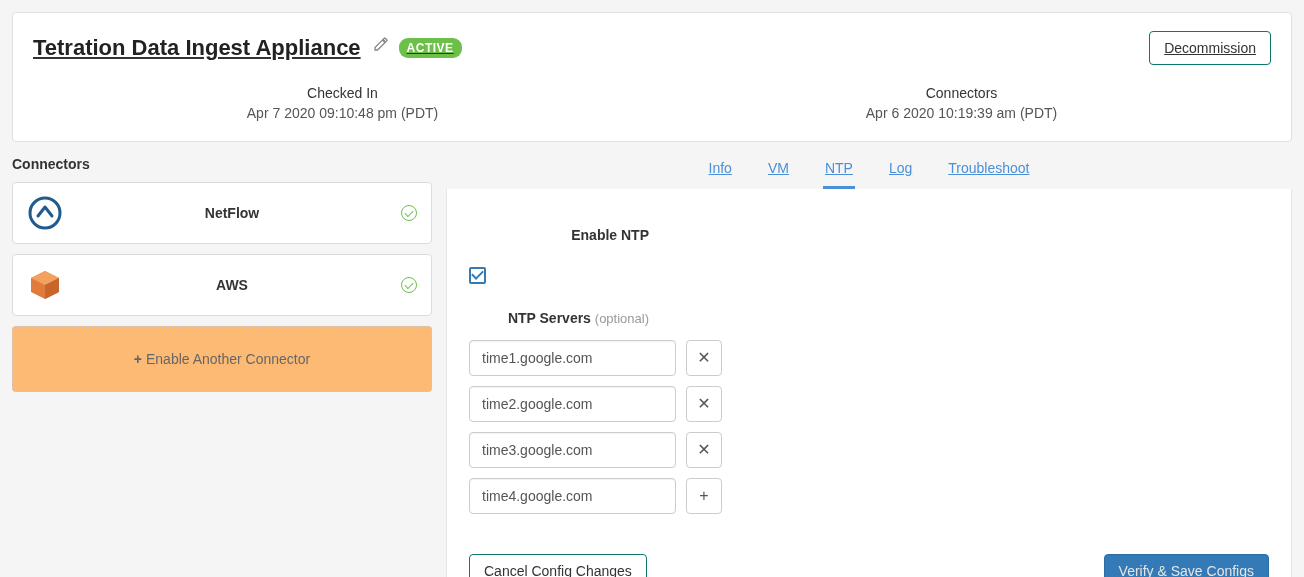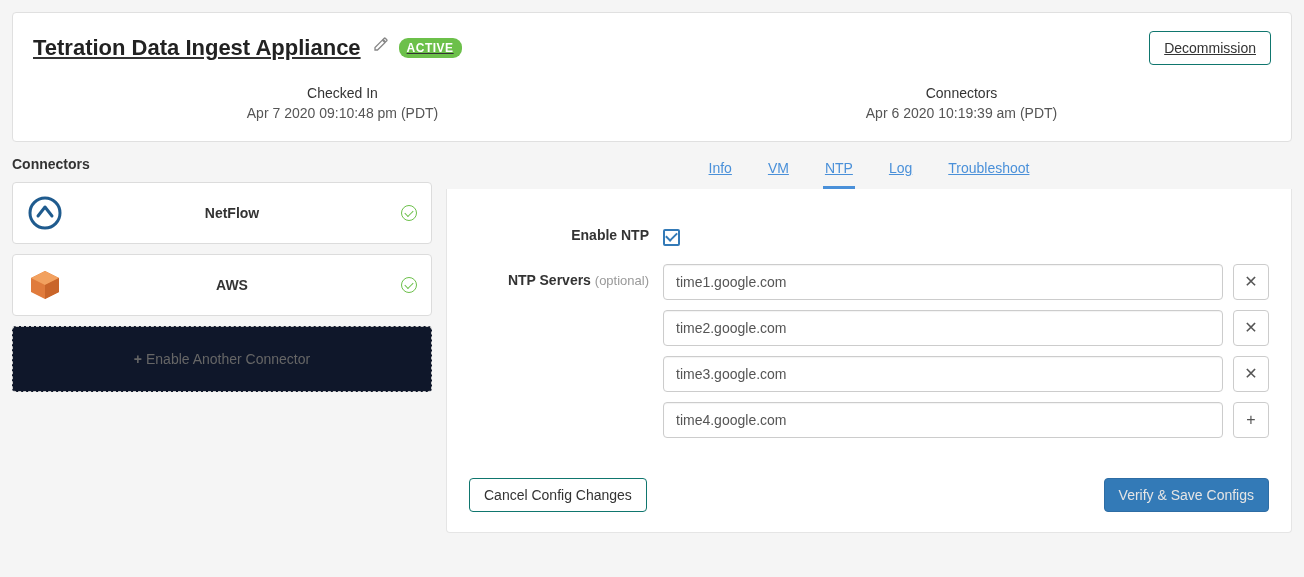--- a/index.html
+++ b/index.html
@@ -79,21 +79,21 @@
   .status-ok {
     width: 16px; height: 16px; border: 1.5px solid #6cc04a; border-radius: 50%;
     display: flex; align-items:center; justify-content:center;
   }
   .status-ok::after {
     content: ""; width: 7px; height: 4px; border-left: 1.5px solid #6cc04a; border-bottom: 1.5px solid #6cc04a;
     transform: rotate(-45deg); margin-top:-2px;
   }
   .dashed-add {
     border: 1px dashed #c8c8c8;
-    background: #0f172a;
+    background: #fdba74;
     border-radius: 4px;
     text-align: center;
     padding: 24px 10px;
     color: #666;
     cursor: pointer;
     font-size: 14px;
   }
   .plus-sm { font-weight: bold; margin-right: 4px; }
 
   .right-col { flex: 1; }
@@ -116,21 +116,21 @@
     font-weight: 500;
   }
   .panel {
     background: #fff;
     border: 1px solid #e5e5e5;
     border-top: none;
     border-radius: 0 0 4px 4px;
     padding: 30px 22px 20px 22px;
     margin-top: -1px;
   }
-  .form-row { display: flex; align-items: flex-start; margin-bottom: 18px; gap: 14px; }
+  .form-row { display: flex; align-items: flex-start; margin-bottom: 18px; gap: 14px; flex-direction: column; }
   .form-label-col { width: 180px; text-align: right; padding-top: 8px; }
   .form-label { font-weight: 600; font-size: 14px; }
   .optional { color: #999; font-weight: 400; font-size: 13px; }
   .form-input-col { flex: 1; }
   .checkbox {
     width: 17px; height: 17px; border: 2px solid #337ab7; border-radius: 2px;
     display:inline-flex; align-items:center; justify-content:center; cursor:pointer;
   }
   .checkbox.checked::after {
     content:""; width:9px; height:5px; border-left:2px solid #337ab7; border-bottom:2px solid #337ab7;

